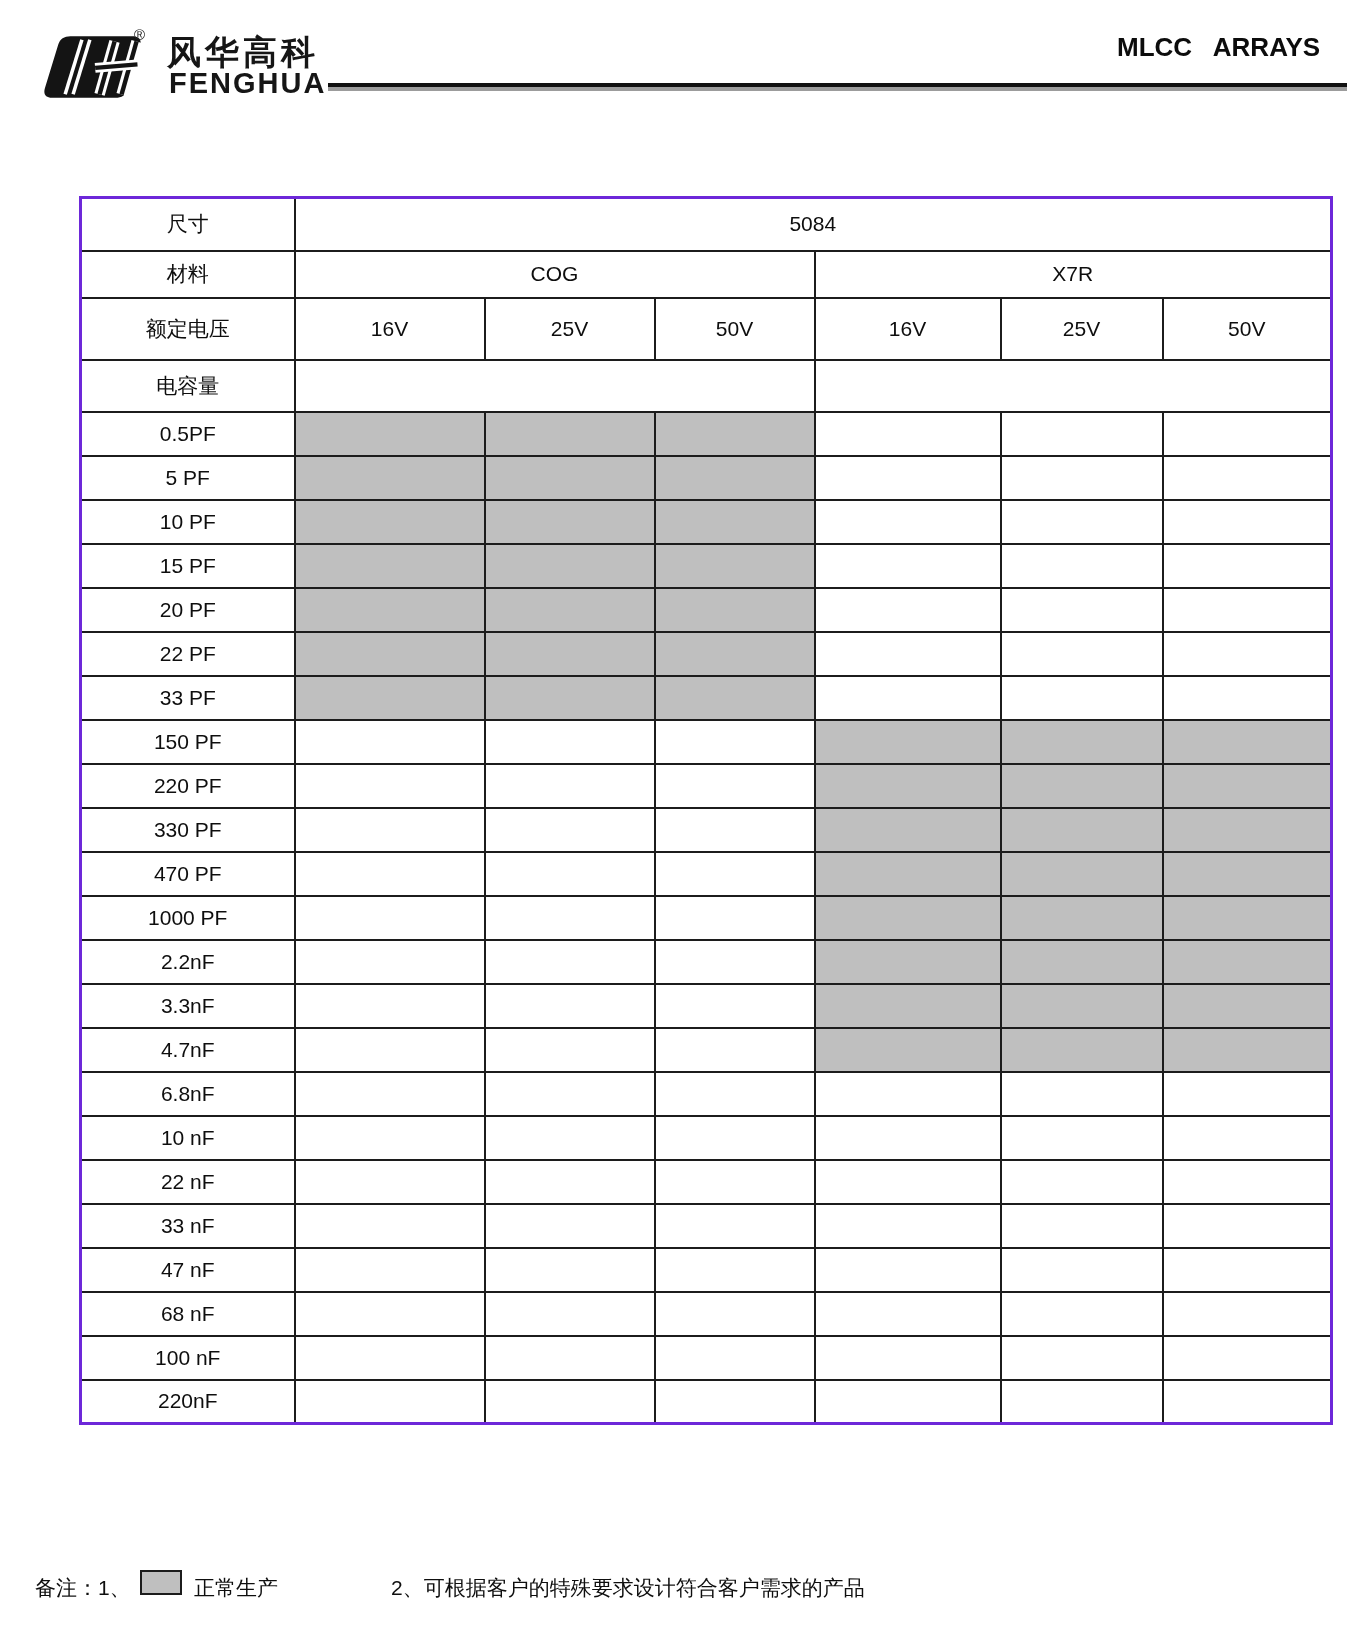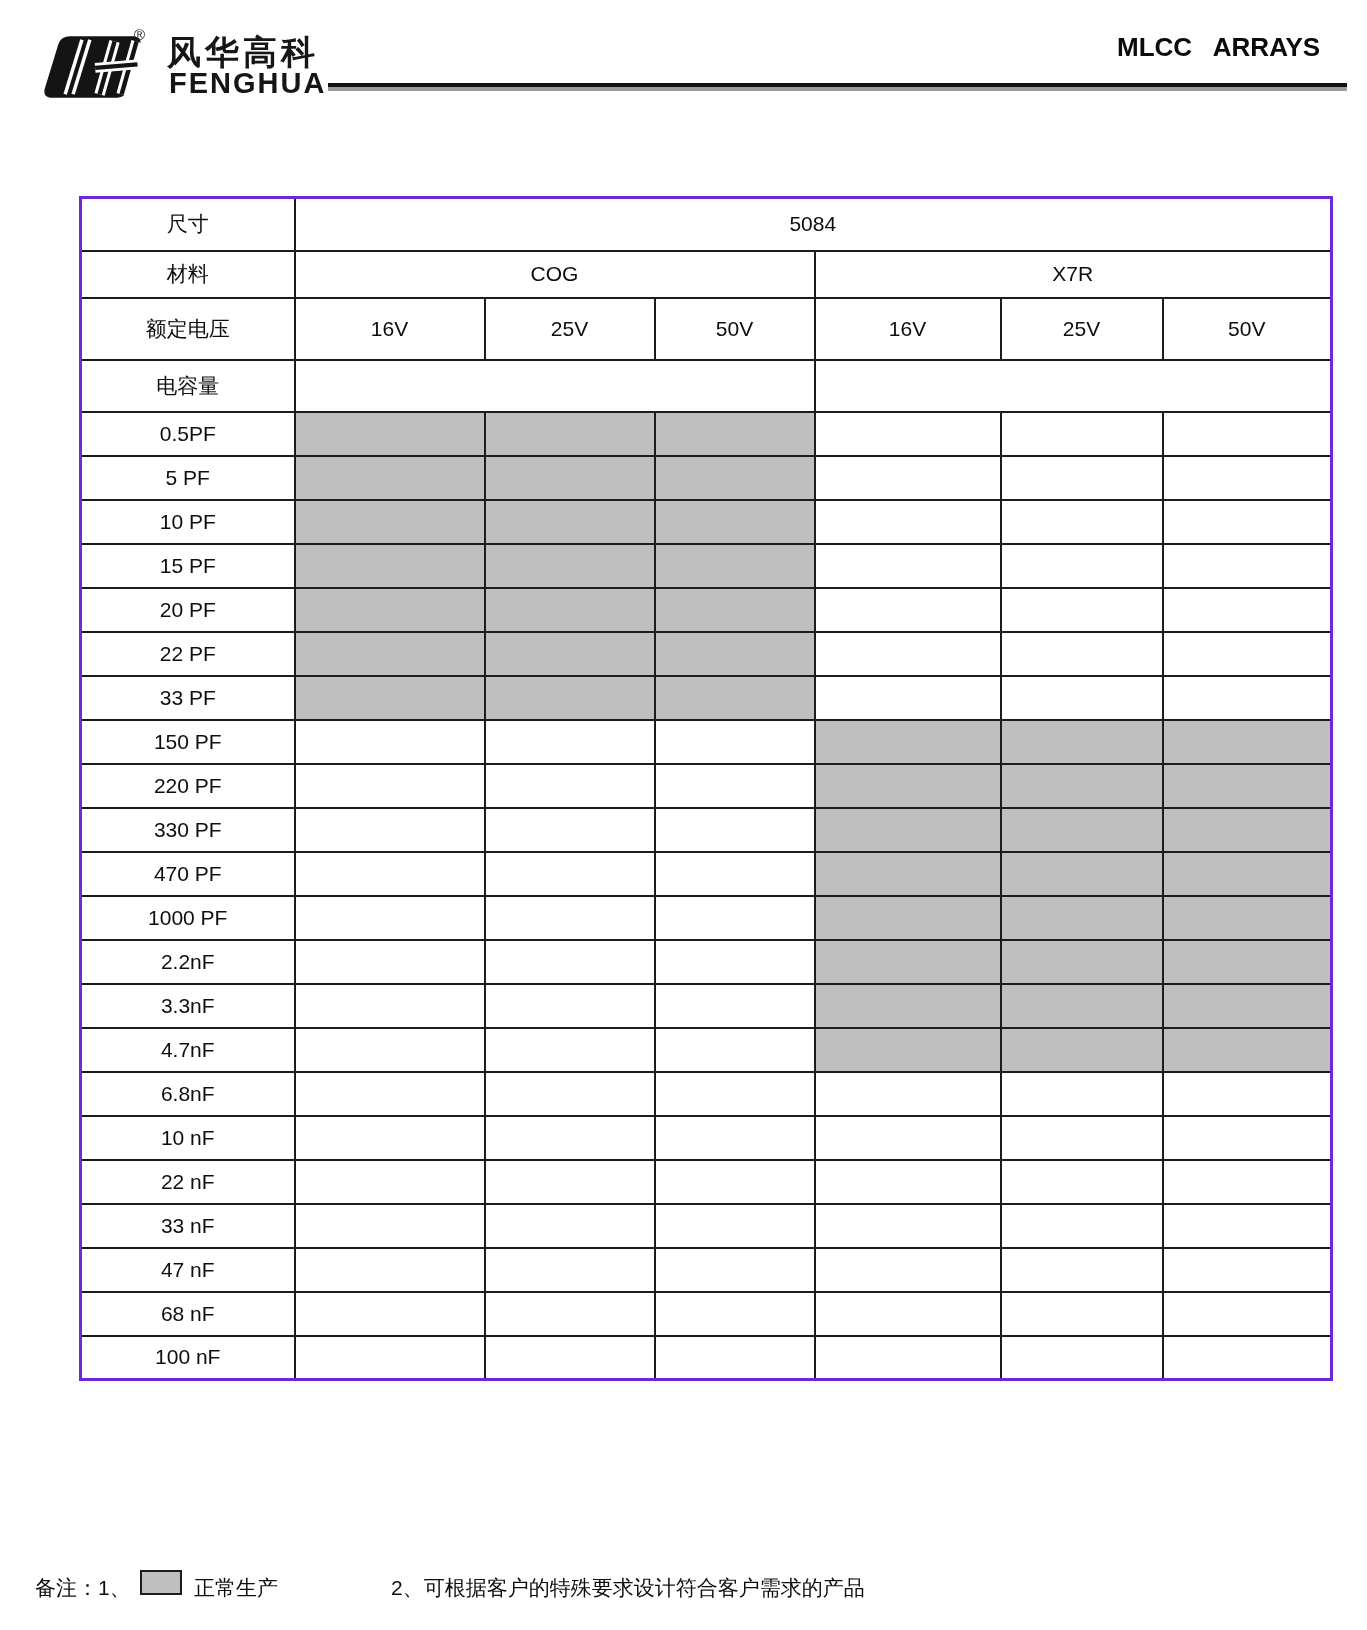--- a/index.html
+++ b/index.html
@@ -295,20 +295,29 @@
         </tr>
         <tr class="r-data">
           <td>100 nF</td>
           <td></td>
           <td></td>
           <td></td>
           <td></td>
           <td></td>
           <td></td>
         </tr>
+        <tr class="r-data">
+          <td>220nF</td>
+          <td></td>
+          <td></td>
+          <td></td>
+          <td></td>
+          <td></td>
+          <td></td>
+        </tr>
       </tbody>
   </table>
 
   <div class="footnote">
     <span class="fn-prefix">备注：1、</span>
     <span class="fn-swatch"></span>
     <span class="fn-legend">正常生产</span>
     <span class="fn-note2">2、可根据客户的特殊要求设计符合客户需求的产品</span>
   </div>
 

